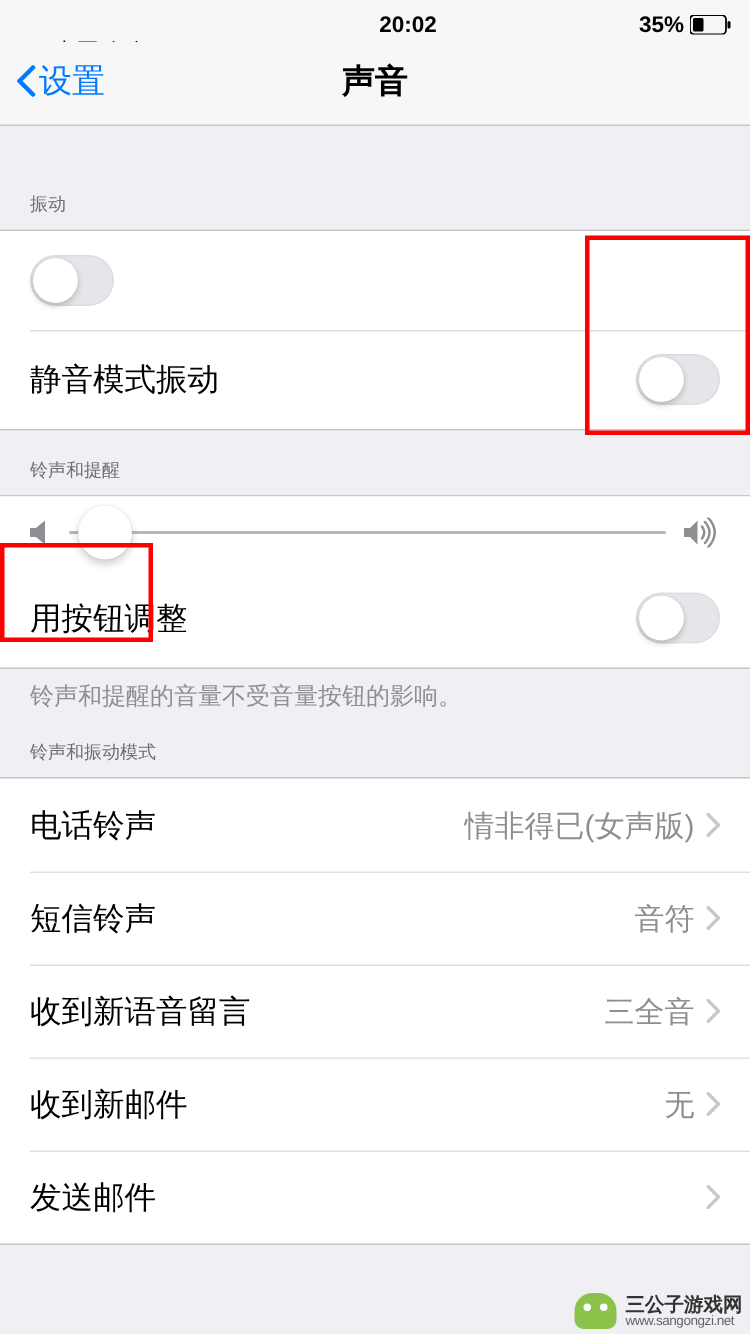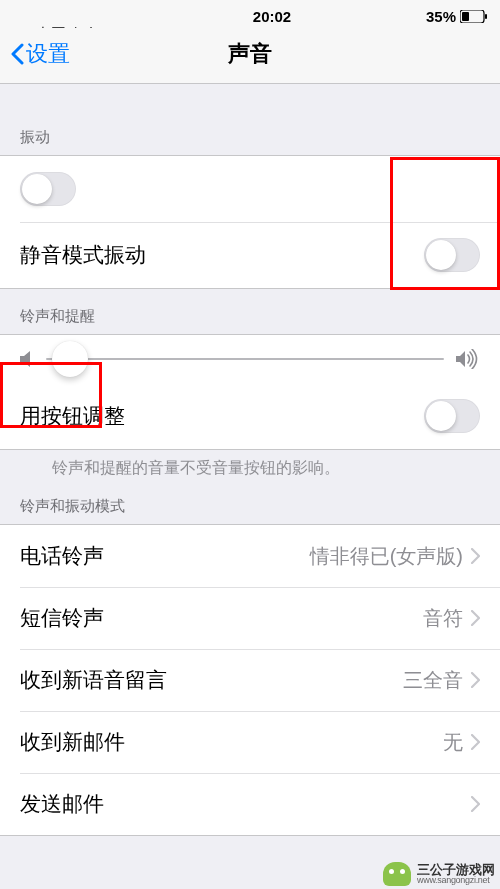--- a/index.html
+++ b/index.html
@@ -58,28 +58,27 @@
     .nav-title {
       position: absolute;
       left: 50%;
       transform: translateX(-50%);
       font-size: 22px;
       font-weight: 600;
       color: #000;
     }
     .section-header {
       padding: 18px 20px 8px;
-      font-size: 15px;
+      font-size: 12px;
       color: #6d6d72;
     }
     .section-footer {
       padding: 8px 20px 14px;
       font-size: 16px;
       color: #8e8e93;
-      margin-left: 32px;
     }
     .list-group {
       background: #fff;
       border-top: 1px solid #c6c6c8;
       border-bottom: 1px solid #c6c6c8;
     }
     .list-item {
       display: flex;
       align-items: center;
       justify-content: space-between;

